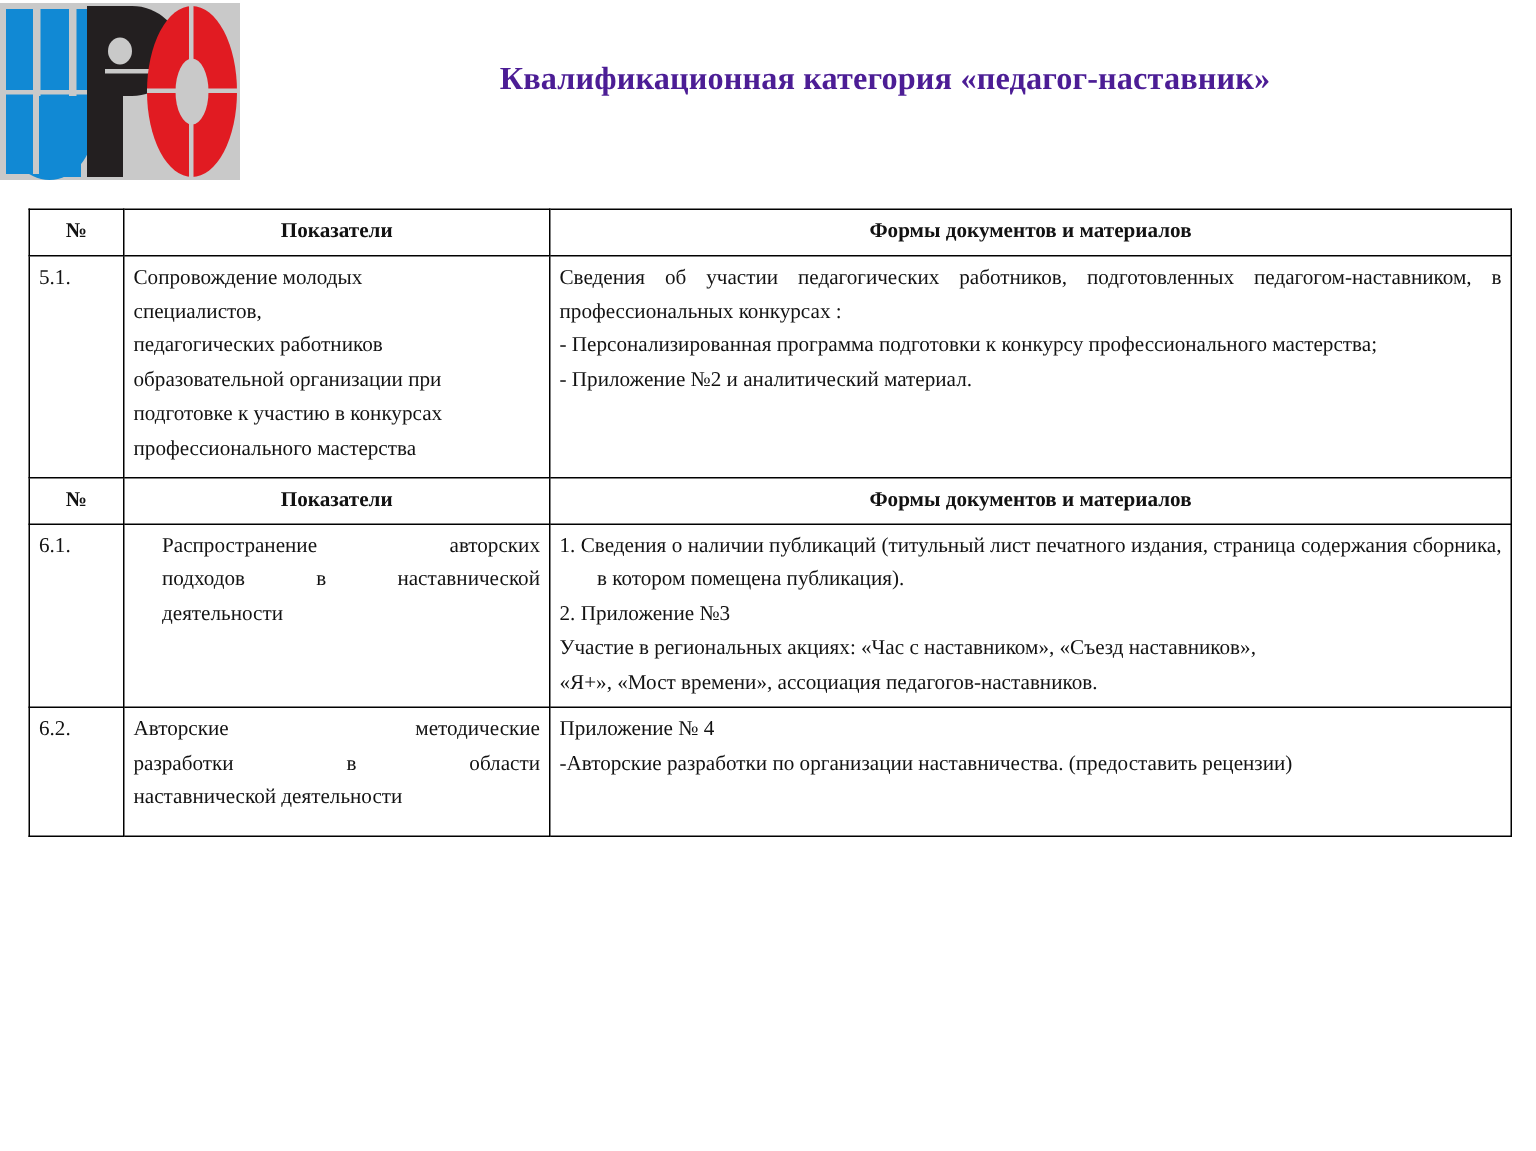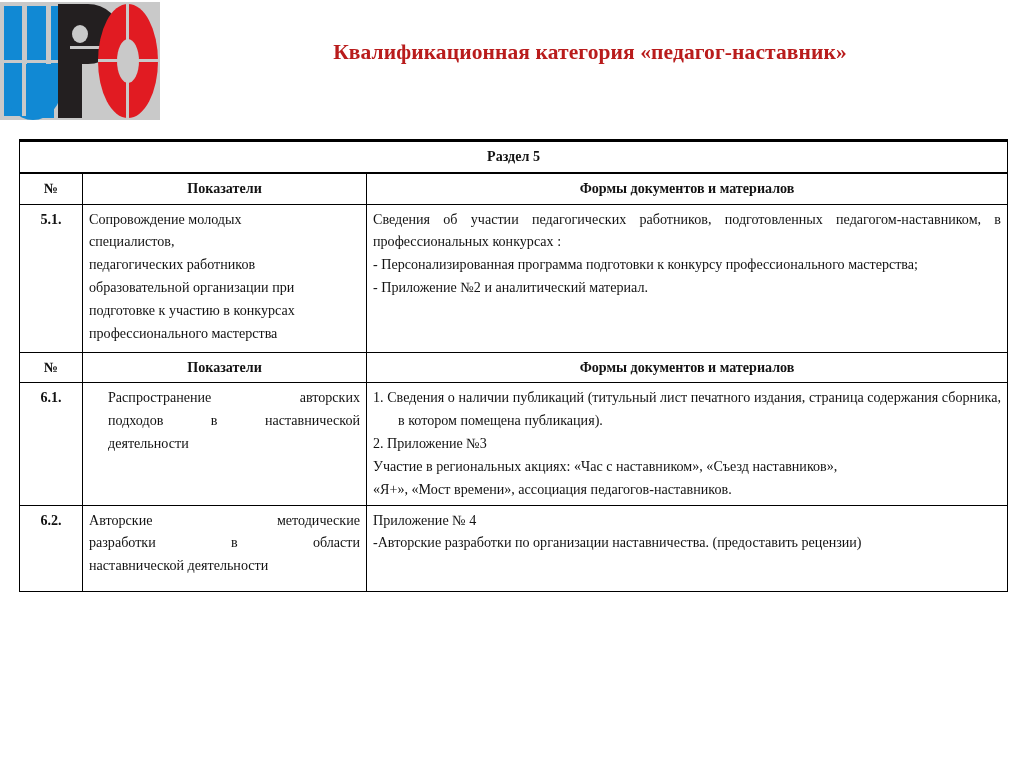--- a/index.html
+++ b/index.html
@@ -26,21 +26,21 @@
   }
   .logo-svg { display: block; width: 160px; height: 118px; }
 
   .slide-title {
     position: absolute;
     left: 170px; top: 40px;
     width: 840px;
     text-align: center;
     font-size: 21.5px;
     font-weight: bold;
-    color: #b91c1c;
+    color: #4c1d95;
     letter-spacing: 0.1px;
     font-family: "Liberation Serif", "DejaVu Serif", serif;
   }
 
   
   .doc-table {
     position: absolute;
     left: 19px; top: 139px;
     width: 988px;
     border-collapse: collapse;
@@ -76,22 +76,22 @@
     border-bottom: 2px solid #000000 !important;
   }
   .col-head-cell {
     text-align: center;
     font-weight: bold;
     font-size: 14.6px;
     padding: 3px 6px 4px 6px;
     border-bottom: 1px solid #000000 !important;
   }
   .num-cell {
-    text-align: center;
-    font-weight: bold;
+    text-align: left;
+    font-weight: normal;
     font-size: 14.6px;
     padding-top: 4px;
   }
   .ind-cell {
     font-weight: normal;
     font-size: 14.4px;
     text-align: justify;
     text-align-last: left;
     line-height: 1.72;
     padding-top: 4px;
@@ -159,23 +159,20 @@
 
   <table class="doc-table">
     <colgroup>
       <col class="col-num">
         <col class="col-ind">
         <col class="col-forms">
     </colgroup>
     <tbody>
 
       <tr>
-        <td class="section-title-cell" colspan="3">Раздел 5</td>
-      </tr>
-      <tr>
         <td class="col-head-cell">№</td>
         <td class="col-head-cell">Показатели</td>
         <td class="col-head-cell">Формы документов и материалов</td>
       </tr>
       <tr class="row-51">
         <td class="num-cell">5.1.</td>
         <td class="ind-cell">
           <span>Сопровождение молодых</span><br>
           <span>специалистов,</span><br>
           <span>педагогических работников</span><br>

